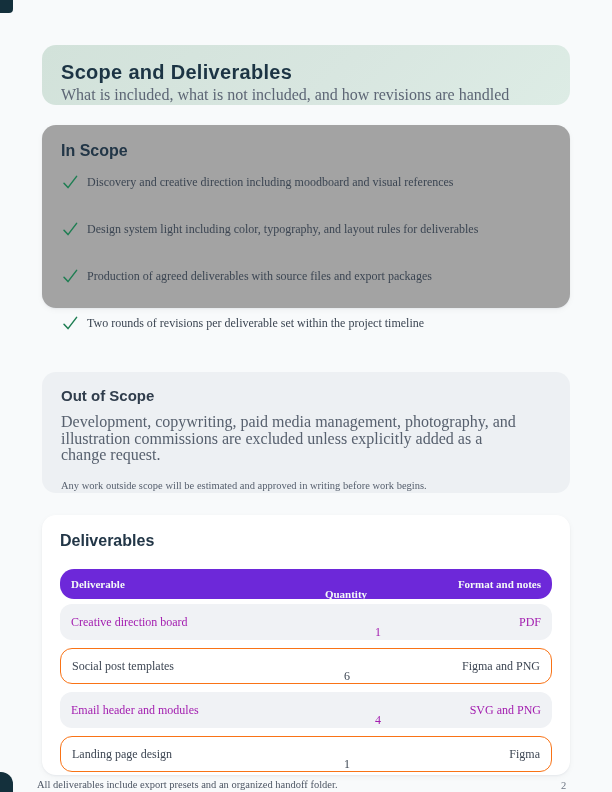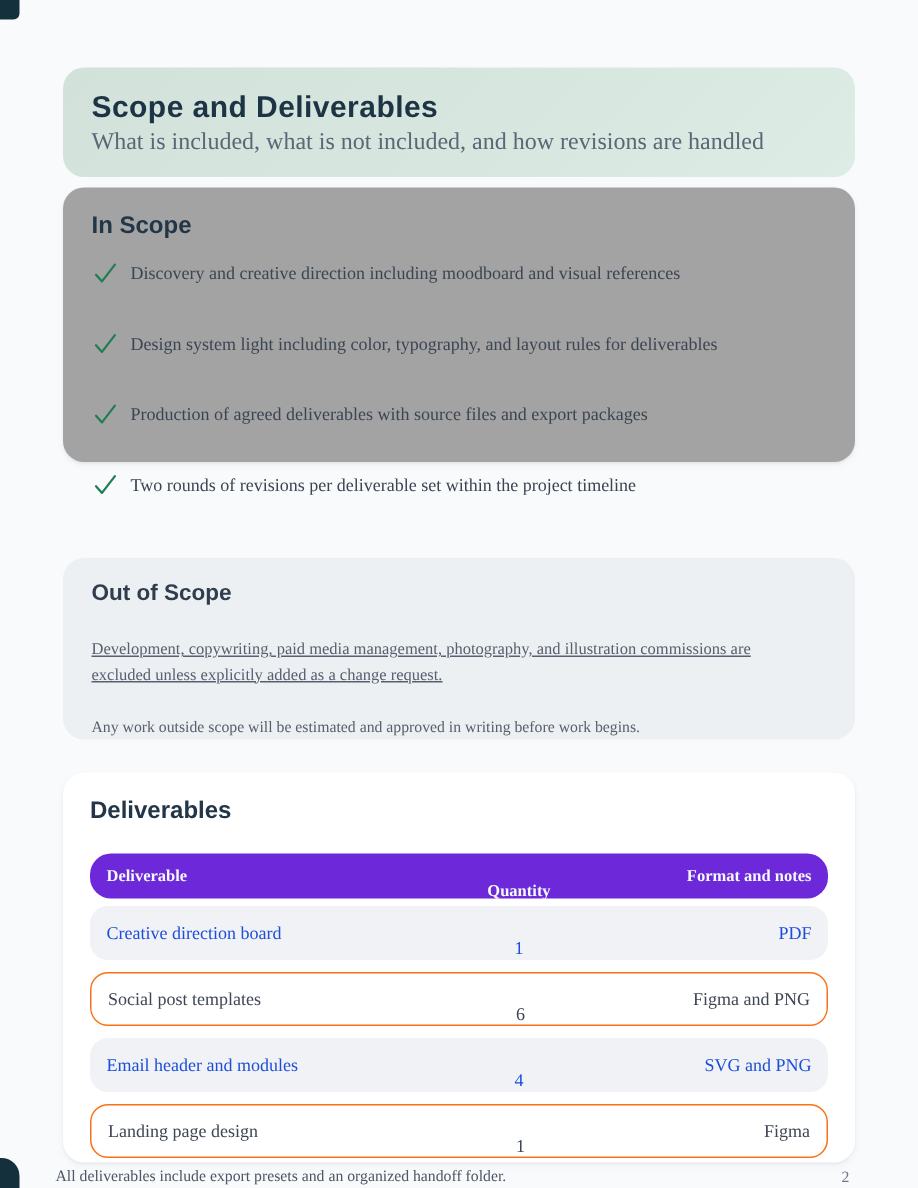--- a/index.html
+++ b/index.html
@@ -20,21 +20,21 @@
   .corner-bottom{
     position:absolute;left:0;bottom:0;width:13px;height:20px;
     background:#14303c;border-radius:0 12px 0 0;
   }
   .card{
     position:absolute;left:42px;width:528px;border-radius:14px;
     box-sizing:border-box;
   }
   
   .header-card{
-    top:45px;height:73px;
+    top:45px;height:60px;
     background:linear-gradient(135deg,#d2e2da 0%,#d8e6e0 55%,#ddece5 100%);
     padding:14px 0 0 19px;
   }
   .page-title{
     font-family:"Liberation Sans", sans-serif;font-weight:700;
     font-size:20px;letter-spacing:.3px;color:#1c3444;line-height:26px;
   }
   .page-subtitle{
     font-size:16px;color:#5d6675;line-height:16px;margin-top:2px;
   }
@@ -59,21 +59,21 @@
   
   .oos-card{
     top:372px;height:121px;background:#edf0f3;
     padding:15px 19px 0 19px;
   }
   .oos-heading{
     font-family:"Liberation Sans", sans-serif;font-weight:700;
     font-size:15px;color:#303d4c;line-height:18px;
   }
   .oos-body{
-    margin-top:20px;width:470px;font-size:11px;color:#57606e;line-height:16.5px;text-decoration:underline;
+    margin-top:9px;width:470px;font-size:16px;color:#57606e;line-height:16.5px;
   }
   .oos-note{
     position:absolute;left:19px;bottom:0;
     font-size:10.5px;color:#57606e;line-height:14px;
   }
   
   .deliv-card{
     top:515px;height:260px;background:#ffffff;
     box-shadow:0 1px 2px rgba(15,35,55,.05),0 2px 6px rgba(15,35,55,.04);
     padding:17px 18px 0 18px;
@@ -81,21 +81,21 @@
   .tbl{width:492px;}
   .tbl-header{
     margin-top:19px;height:30px;border-radius:14px;background:#6d28d9;
     display:flex;align-items:center;padding:0 11px;box-sizing:border-box;
     color:#f4faf7;font-weight:700;font-size:11px;
   }
   .tbl-row{
     height:36px;border-radius:12px;display:flex;align-items:center;
     padding:0 11px;box-sizing:border-box;font-size:12px;
   }
-  .tbl-row.gray{background:#f0f2f5;color:#1d4ed8;margin-top:5px;}
+  .tbl-row.gray{background:#f0f2f5;color:#a21caf;margin-top:5px;gap:32px;}
   .tbl-row.white{background:#ffffff;border:1px solid #f97316;color:#3d4653;margin-top:8px;}
   .tbl-row.gray + .tbl-row.gray, .tbl-row.white + .tbl-row.gray{margin-top:8px;}
   .c1{flex:0 0 235px;text-align:left;}
   .c2{flex:0 0 80px;text-align:center;margin-top:20px;}
   .c3{flex:1;text-align:right;}
   
   .footer-note{
     position:absolute;left:37px;top:778px;
     font-size:10.5px;color:#4d5664;line-height:14px;
   }

